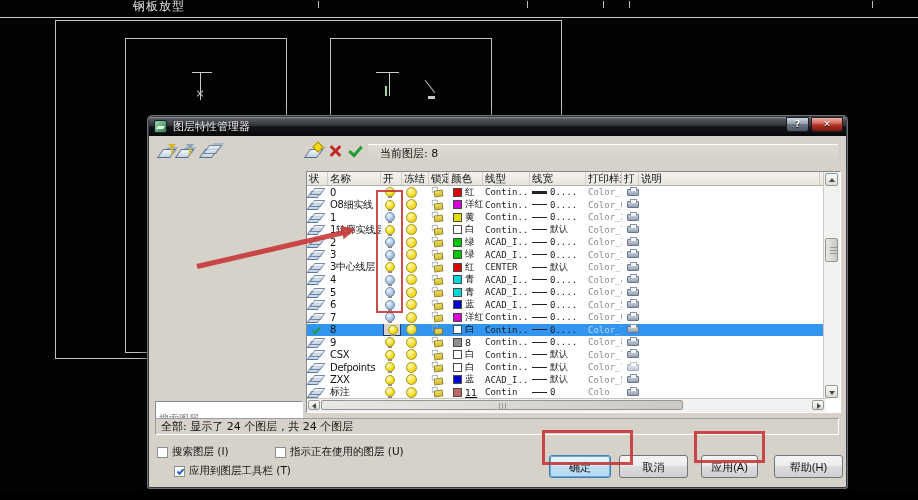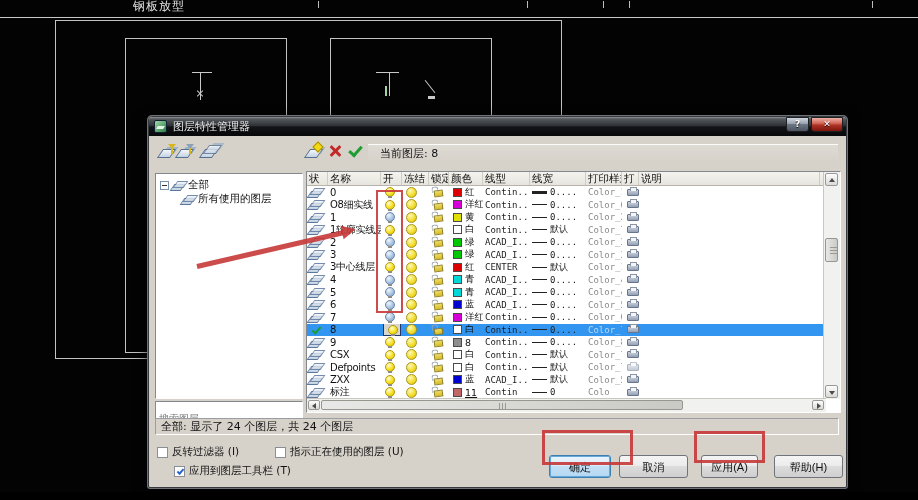--- a/index.html
+++ b/index.html
@@ -161,31 +161,20 @@
         <i class="spark"></i>
       </span>
     <span class="tb-icon" style="left:177px;top:26px;">
         <i class="xmark"></i>
       </span>
     <span class="tb-icon" style="left:197px;top:26px;">
         <i class="vmark"></i>
       </span>
     <div class="curlayer">当前图层: 8</div>
 
-    <div class="treepanel inset">
-      <div class="treerow" style="left:4px;top:4px;">
-        <span class="expander"></span>
-        <span class="licon"></span>
-        <span>全部</span>
-      </div>
-      <div class="treerow" style="left:26px;top:18px;">
-        <span class="licon"></span>
-        <span>所有使用的图层</span>
-      </div>
-    </div>
     <div class="searchbox">
       <input type="text" placeholder="搜索图层" style="">
     </div>
 
     <div class="tablepanel inset">
       <div class="thead">
           <span class="th" style="width: 21px;">状</span>
           <span class="th" style="width: 53px;">名称</span>
           <span class="th" style="width: 21px;">开</span>
           <span class="th" style="width: 27px;">冻结</span>
@@ -716,21 +705,21 @@
         <span class="sb-btn" style="left:505px;top:1px;width:12px;height:10px;">
           <i class="tri" style="left:4px;top:2px;border-top:3px solid transparent;border-bottom:3px solid transparent;border-left:4px solid #4c4c4c;"></i>
           </span>
       </div>
     </div>
 
     <div class="statusbar">全部: 显示了 24 个图层，共 24 个图层</div>
 
     <div class="cbrow" style="left:8px;top:328px;">
       <span class="cbox"></span>
-      <span>反转过滤器 (I)</span>
+      <span>搜索图层 (I)</span>
     </div>
     <div class="cbrow" style="left:126px;top:328px;">
       <span class="cbox"></span>
       <span>指示正在使用的图层 (U)</span>
     </div>
     <div class="cbrow" style="left:8px;top:347px;padding-left:17px;">
       <span class="cbox checked"></span>
       <span>应用到图层工具栏 (T)</span>
     </div>
 

